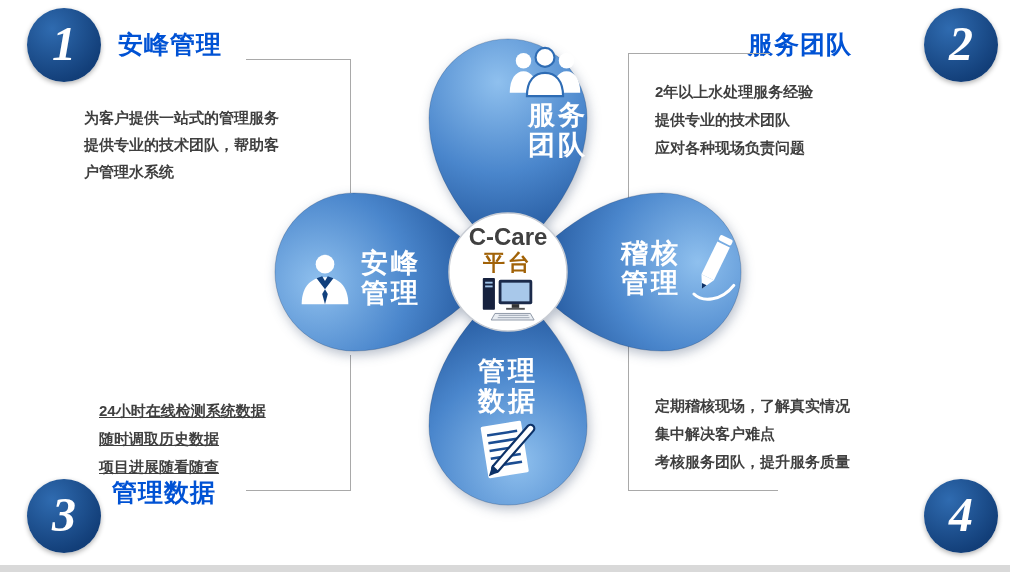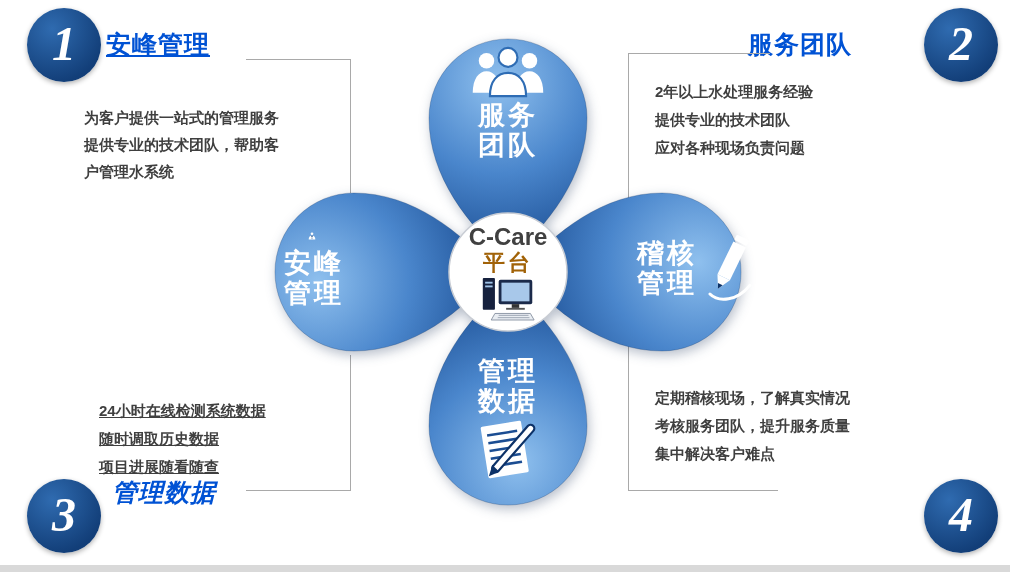--- a/index.html
+++ b/index.html
@@ -18,23 +18,23 @@
     letter-spacing:1px;white-space:nowrap;}
   .body-text{position:absolute;font-size:15px;line-height:27px;color:#3f3f3f;
     font-weight:600;white-space:nowrap;}
   .conn{position:absolute;background:#a9a9a9;}
 
   
   .flower-svg{position:absolute;left:248px;top:12px;
     filter:drop-shadow(2px 4px 6px rgba(15,40,80,.30));}
 
   .petal-overlay{position:absolute;display:flex;}
-  .petal-top{left:428px;top:46px;width:160px;flex-direction:column;align-items:center;gap:2px;}
-  .petal-left{left:284px;top:232px;width:150px;height:76px;align-items:flex-start;justify-content:center;gap:8px;flex-direction:column;}
-  .petal-right{left:615px;top:230px;width:130px;height:76px;align-items:center;justify-content:center;gap:6px;margin-left:16px;}
+  .petal-top{left:428px;top:46px;width:160px;flex-direction:column;align-items:flex-end;gap:2px;}
+  .petal-left{left:284px;top:232px;width:150px;height:76px;align-items:flex-end;justify-content:center;gap:8px;}
+  .petal-right{left:615px;top:230px;width:130px;height:76px;align-items:center;justify-content:center;gap:6px;}
   .petal-bottom{left:428px;top:356px;width:160px;flex-direction:column;align-items:center;gap:2px;}
 
   .petal-label{color:#fff;font-weight:bold;font-size:27px;line-height:30px;
     letter-spacing:3px;text-align:center;}
 
   .center-box{position:absolute;left:450px;top:223px;width:116px;text-align:center;}
   .center-title{font-size:24px;font-weight:bold;color:#404040;line-height:27px;}
   .center-sub{font-size:22px;font-weight:bold;color:#a16207;line-height:26px;letter-spacing:3px;}
 
   .bottom-bar{position:absolute;left:0;bottom:0;width:100%;height:7px;background:#d9d9d9;}
@@ -50,43 +50,43 @@
   <div class="num-circle" style="left:924px;top:8px;">
     <span>2</span>
   </div>
   <div class="num-circle" style="left:27px;top:479px;">
     <span>3</span>
   </div>
   <div class="num-circle" style="left:924px;top:479px;">
     <span>4</span>
   </div>
 
-  <div class="corner-heading" style="left:106px;top:28px;text-decoration:underline;">安峰管理</div>
+  <div class="corner-heading" style="left:118px;top:28px;">安峰管理</div>
   <div class="corner-heading" style="left:748px;top:28px;">服务团队</div>
-  <div class="corner-heading" style="left:112px;top:476px;font-style:italic;">管理数据</div>
+  <div class="corner-heading" style="left:112px;top:476px;">管理数据</div>
 
   <div class="body-text" style="left:84px;top:104px;">
     <div>为客户提供一站式的管理服务</div>
     <div>提供专业的技术团队，帮助客</div>
     <div>户管理水系统</div>
   </div>
   <div class="body-text" style="left:655px;top:78px;line-height:28px;">
     <div>2年以上水处理服务经验</div>
     <div>提供专业的技术团队</div>
     <div>应对各种现场负责问题</div>
   </div>
   <div class="body-text" style="left:99px;top:397px;line-height:28px;text-decoration:underline;">
     <div>24小时在线检测系统数据</div>
     <div>随时调取历史数据</div>
     <div>项目进展随看随查</div>
   </div>
-  <div class="body-text" style="left:655px;top:384px;line-height:28px;">
+  <div class="body-text" style="left:655px;top:392px;line-height:28px;">
     <div>定期稽核现场，了解真实情况</div>
+    <div>集中解决客户难点</div>
     <div>考核服务团队，提升服务质量</div>
-    <div>集中解决客户难点</div>
   </div>
 
   <div class="conn" style="left:246px;top:59px;width:105px;height:1px;"></div>
   <div class="conn" style="left:350px;top:59px;width:1px;height:134px;"></div>
   <div class="conn" style="left:628px;top:53px;width:142px;height:1px;"></div>
   <div class="conn" style="left:628px;top:53px;width:1px;height:148px;"></div>
   <div class="conn" style="left:246px;top:490px;width:105px;height:1px;"></div>
   <div class="conn" style="left:350px;top:355px;width:1px;height:136px;"></div>
   <div class="conn" style="left:628px;top:490px;width:150px;height:1px;"></div>
   <div class="conn" style="left:628px;top:345px;width:1px;height:146px;"></div>

